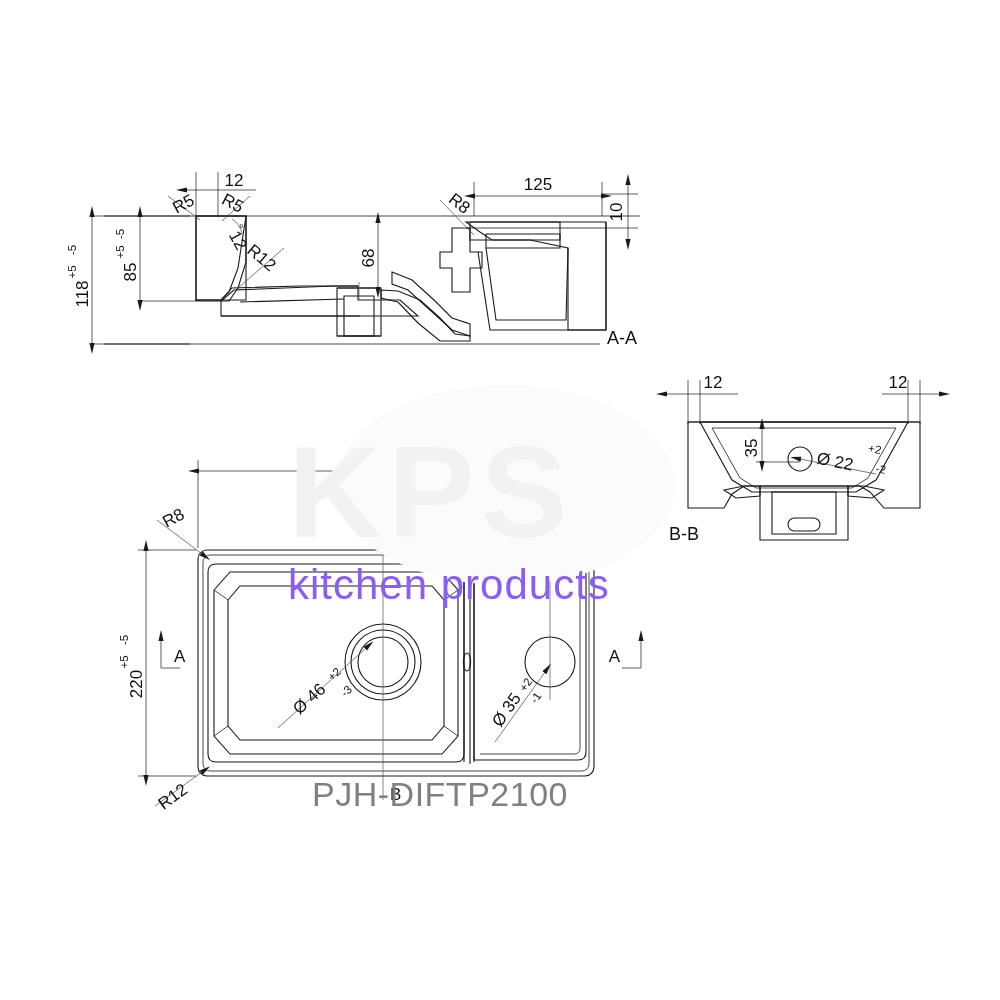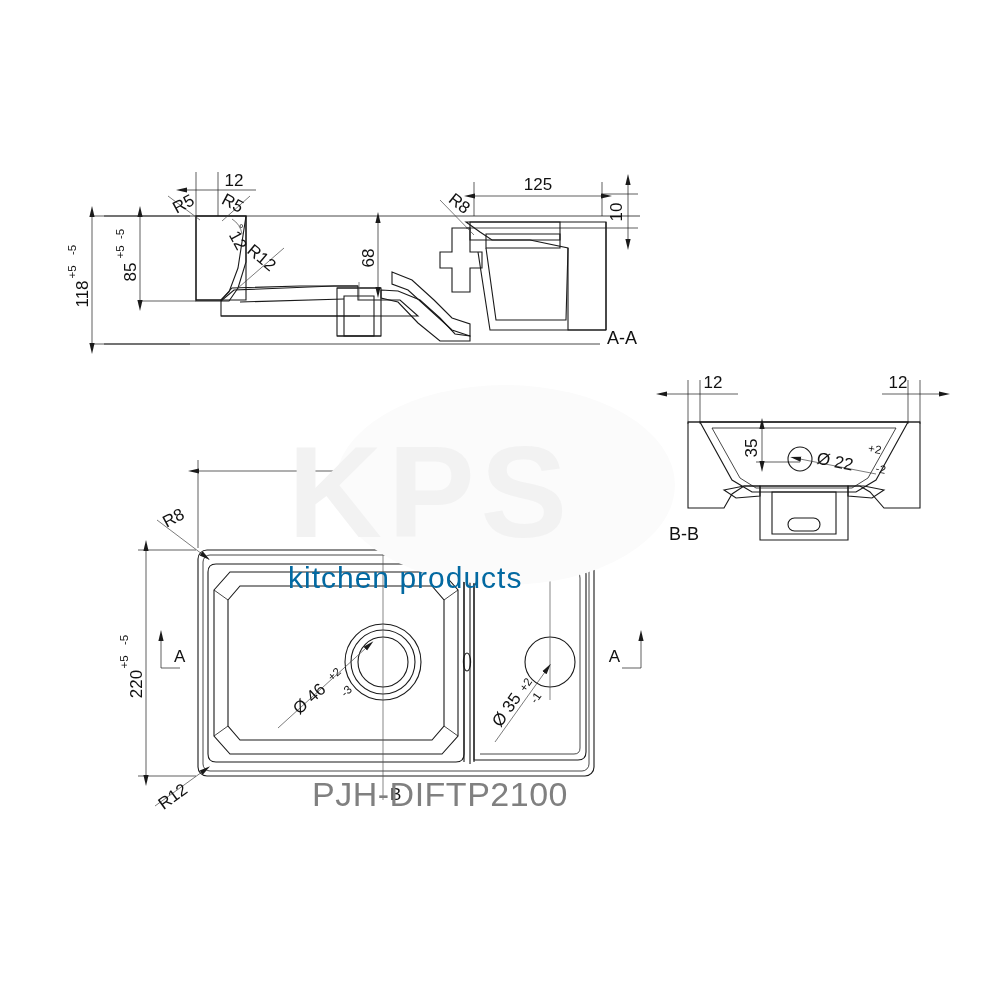--- a/index.html
+++ b/index.html
@@ -75,22 +75,22 @@
   .wm-main {
     font-family: "Liberation Sans", sans-serif;
     font-size: 130px;
     font-weight: bold;
     color: #f2f2f2;
     line-height: 1;
     letter-spacing: 6px;
   }
   .wm-sub {
     font-family: "Liberation Sans", sans-serif;
-    font-size: 30px;
-    color: #0369a1;
+    font-size: 42px;
+    color: #8b5cf6;
     letter-spacing: 1px;
     margin-top: 4px;
   }
   .wm-disc {
     position: absolute;
     left: 335px;
     top: 385px;
     width: 340px;
     height: 200px;
     border-radius: 50%;

